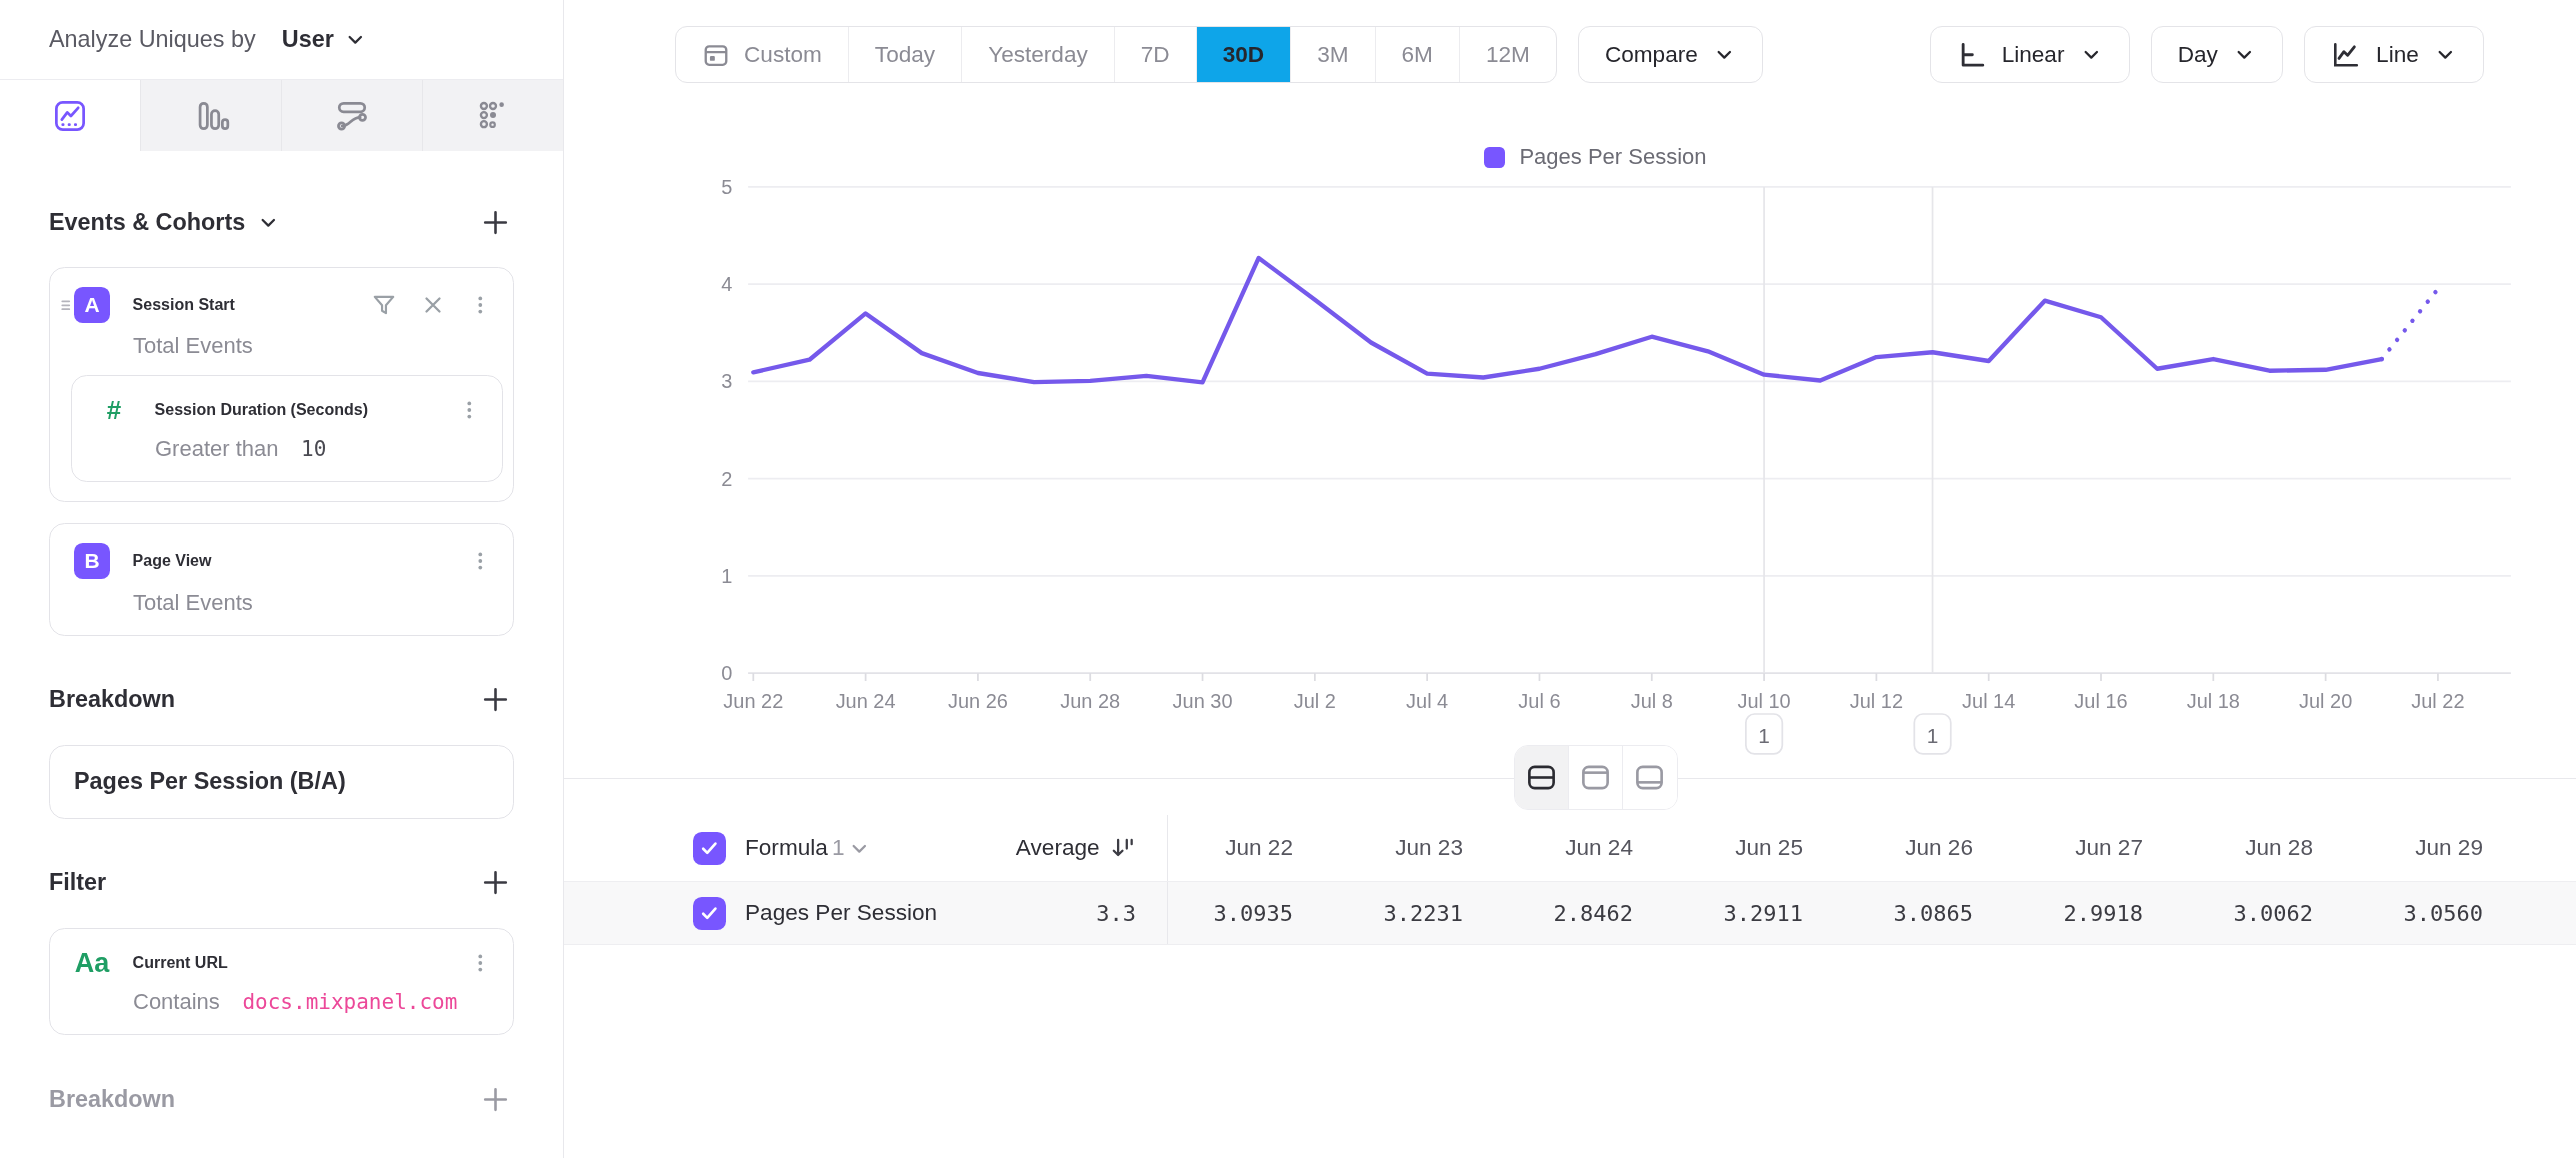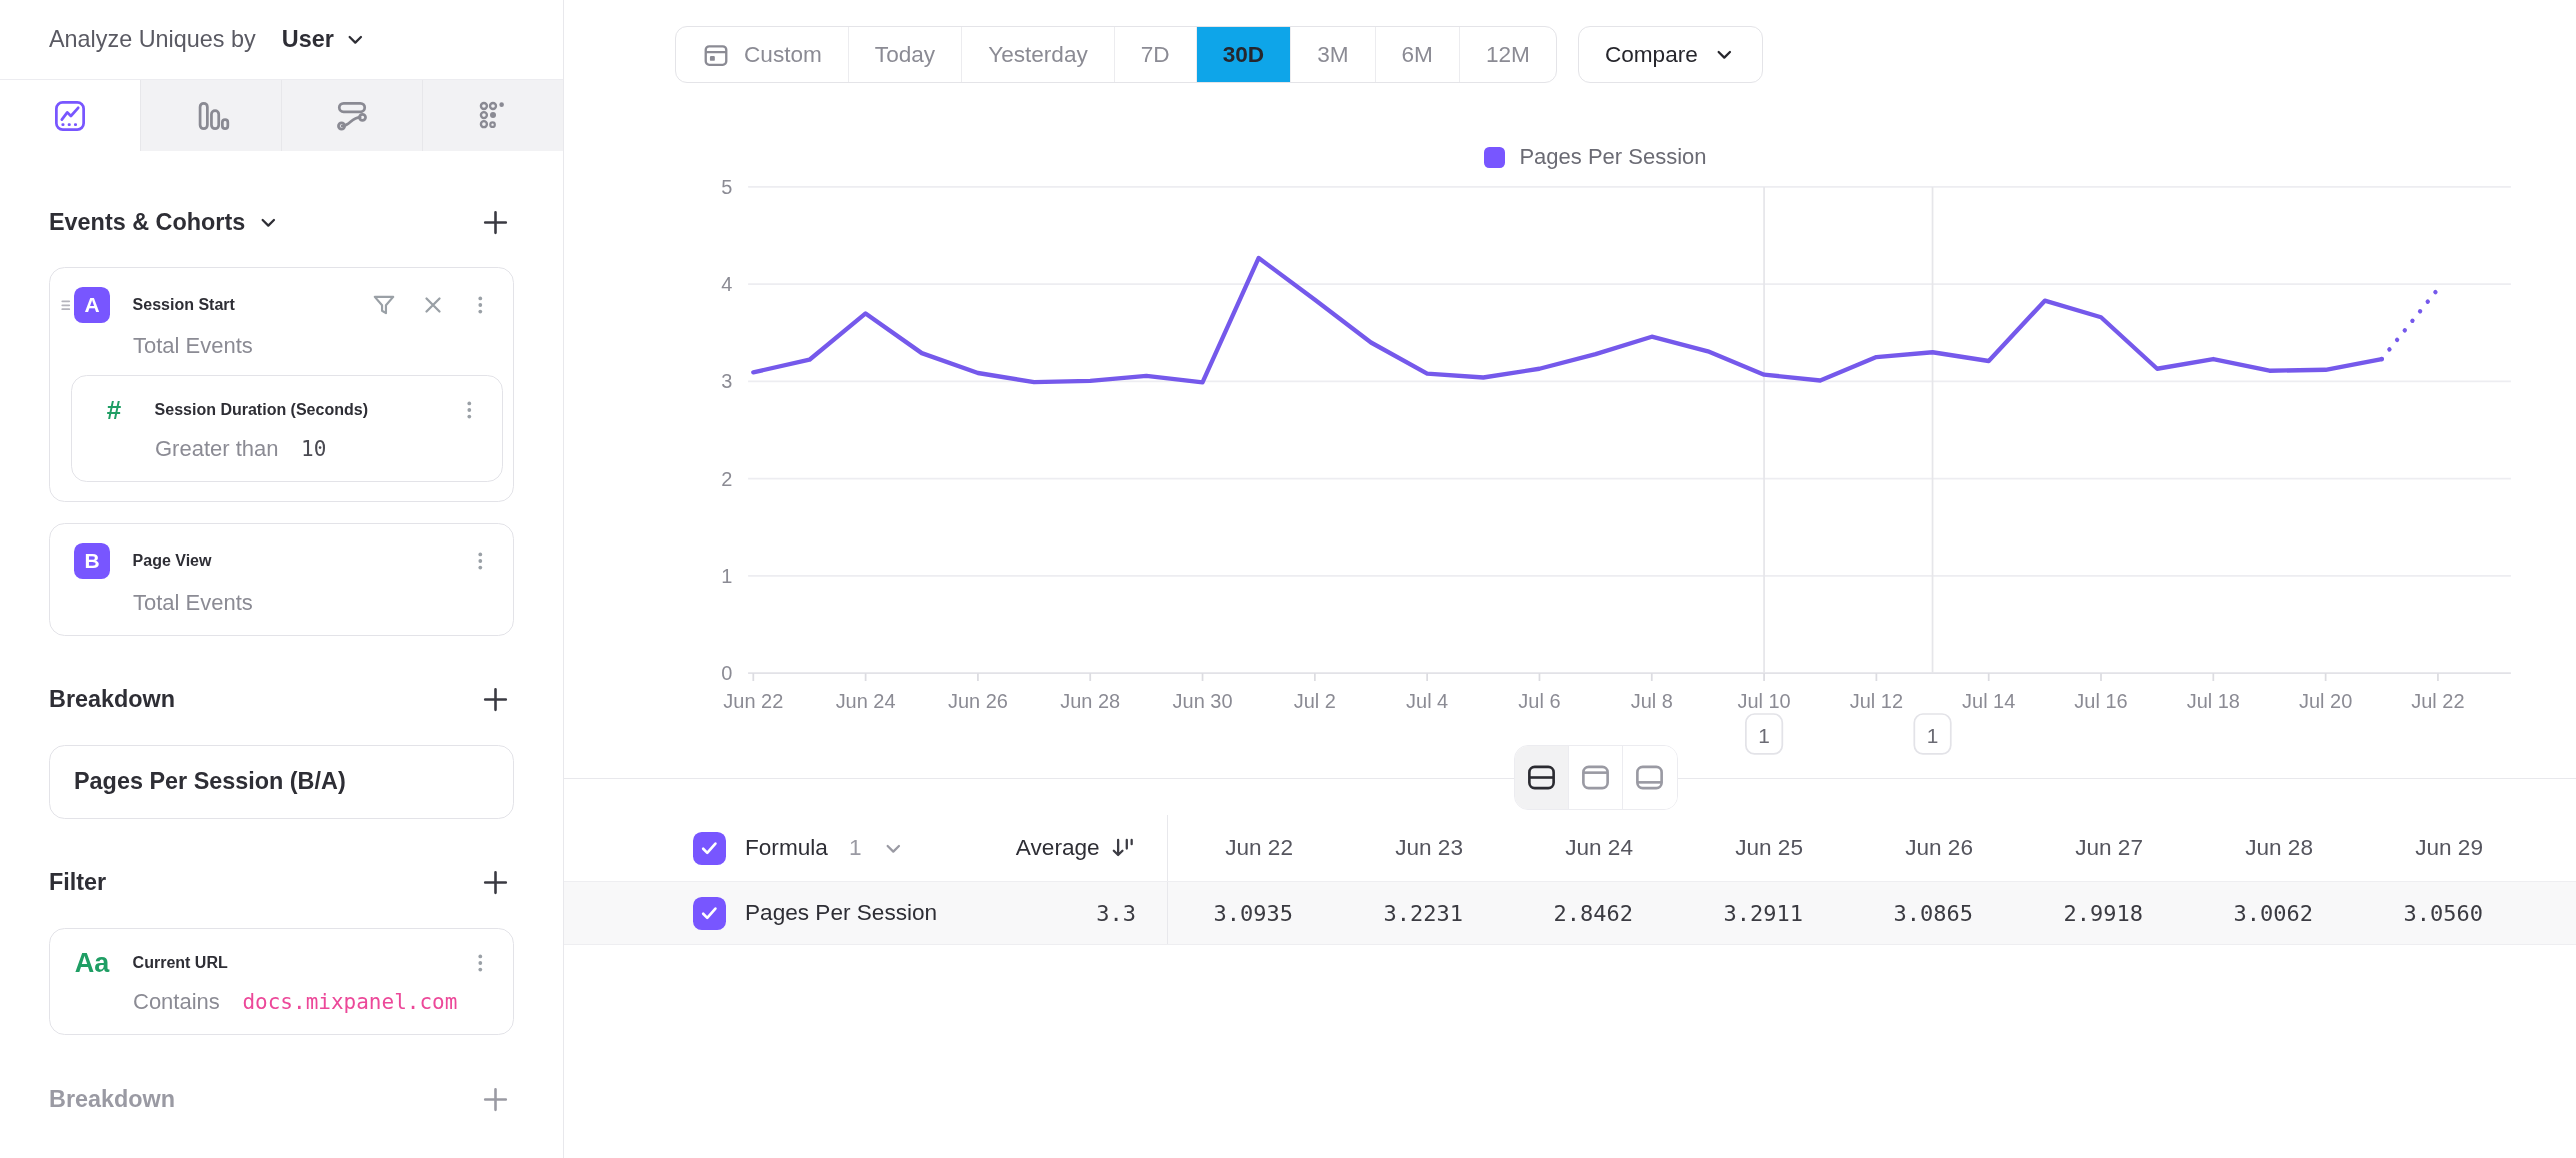--- a/index.html
+++ b/index.html
@@ -58,21 +58,21 @@
   .tgl { width:54px; height:63px; display:flex; align-items:center; justify-content:center; border-right:1.7px solid #ececf0; background:#fff; cursor:pointer; }
   .tgl:last-child { border-right:none; }
   .tgl.active { background:#f2f2f3; }
 
   
   .table { position:absolute; top:815px; left:0; right:0; }
   .trow { display:flex; align-items:center; height:66px; }
   .trow.data { background:#f8f8f9; border-top:1.7px solid #eeeef1; border-bottom:1.7px solid #eeeef1; height:64px; }
   .cell-check { width:52px; margin-left:129px; display:flex; align-items:center; }
   .checkbox { width:33px; height:33px; border-radius:8.7px; background:#7856ff; display:flex; align-items:center; justify-content:center; cursor:pointer; }
-  .cell-name { width:243px; display:flex; align-items:center; gap:21px; font-size:22.6px; color:#2e2e35; font-weight:500; white-space:nowrap; }
+  .cell-name { width:243px; display:flex; align-items:center; gap:4px; font-size:22.6px; color:#2e2e35; font-weight:500; white-space:nowrap; }
   .cell-name .num { color:#9a9aa3; font-weight:400; }
   .cell-avg { width:148px; display:flex; justify-content:flex-end; align-items:center; gap:10.4px; font-size:22.6px; color:#2e2e35; font-weight:500; }
   .date-group { display:flex; align-items:center; border-left:1.7px solid #e8e8ec; margin-left:31px; height:100%; }
   .th-num, .td-num { width:170px; text-align:right; padding-right:45px; }
   .th-num { font-size:22.6px; color:#55555e; font-weight:500; }
   .td-num, .mono { font-family:"DejaVu Sans Mono", monospace; font-size:22px; color:#3b3b42; font-weight:400; }
   .chev { display:inline-flex; }
 </style>
 </head>
 <body>
@@ -301,20 +301,47 @@
             </div>
             <div class="seg">
               <span>6M</span>
             </div>
             <div class="seg">
               <span>12M</span>
             </div>
           </div>
         <div class="btn" id="compare-btn">
           <span>Compare</span>
+        <svg width="22.6" height="22.6" viewBox="0 0 24 24" fill="none">
+              <path d="M6 9.5l6 6 6-6" stroke="#26262c" stroke-width="2.4" stroke-linecap="round" stroke-linejoin="round"></path>
+            </svg>
+          </div>
+      </div>
+      <div class="right-tools">
+        <div class="btn" id="linear-btn">
+            <svg width="29.5" height="29.5" viewBox="0 0 24 24" fill="none">
+              <path d="M5 3.5v17M5 20.5h16M5 12h7.5" stroke="#2e2e35" stroke-width="2.3" stroke-linecap="round"></path>
+            </svg>
+          <span>Linear</span>
+        <svg width="22.6" height="22.6" viewBox="0 0 24 24" fill="none">
+              <path d="M6 9.5l6 6 6-6" stroke="#26262c" stroke-width="2.4" stroke-linecap="round" stroke-linejoin="round"></path>
+            </svg>
+          </div>
+        <div class="btn" id="day-btn">
+          <span>Day</span>
+        <svg width="22.6" height="22.6" viewBox="0 0 24 24" fill="none">
+              <path d="M6 9.5l6 6 6-6" stroke="#26262c" stroke-width="2.4" stroke-linecap="round" stroke-linejoin="round"></path>
+            </svg>
+          </div>
+        <div class="btn" id="line-btn">
+            <svg width="29.5" height="29.5" viewBox="0 0 24 24" fill="none">
+              <path d="M3.5 3.5v17H21" stroke="#2e2e35" stroke-width="2.1" stroke-linecap="round"></path>
+              <path d="M6.5 15l4-5.5 3 3L19 5.5" stroke="#2e2e35" stroke-width="2.3" stroke-linecap="round" stroke-linejoin="round"></path>
+            </svg>
+          <span>Line</span>
         <svg width="22.6" height="22.6" viewBox="0 0 24 24" fill="none">
               <path d="M6 9.5l6 6 6-6" stroke="#26262c" stroke-width="2.4" stroke-linecap="round" stroke-linejoin="round"></path>
             </svg>
           </div>
       </div>
     </div>
 
     <div class="legend">
       <span class="legend-swatch"></span>
       <span>Pages Per Session</span>

